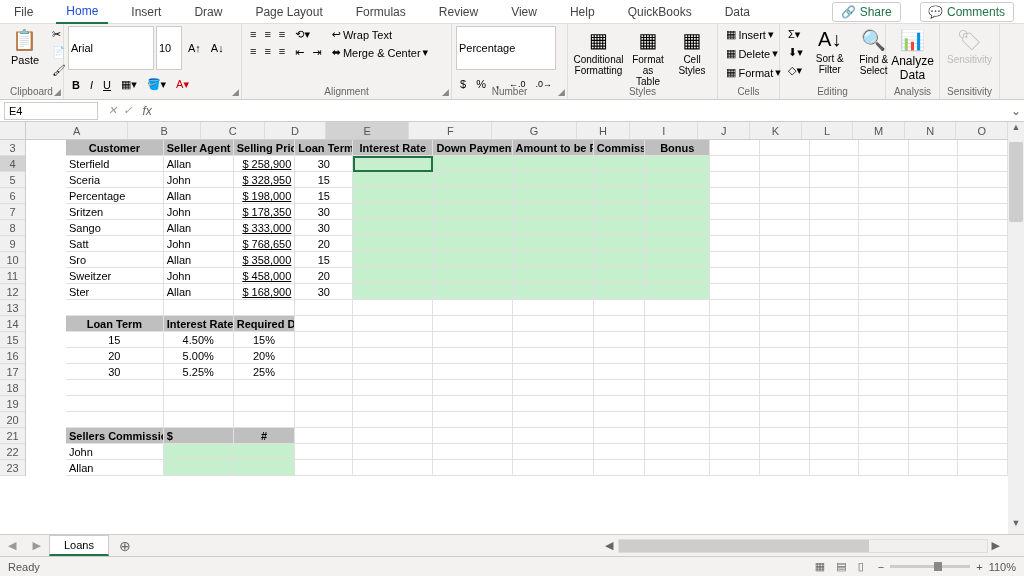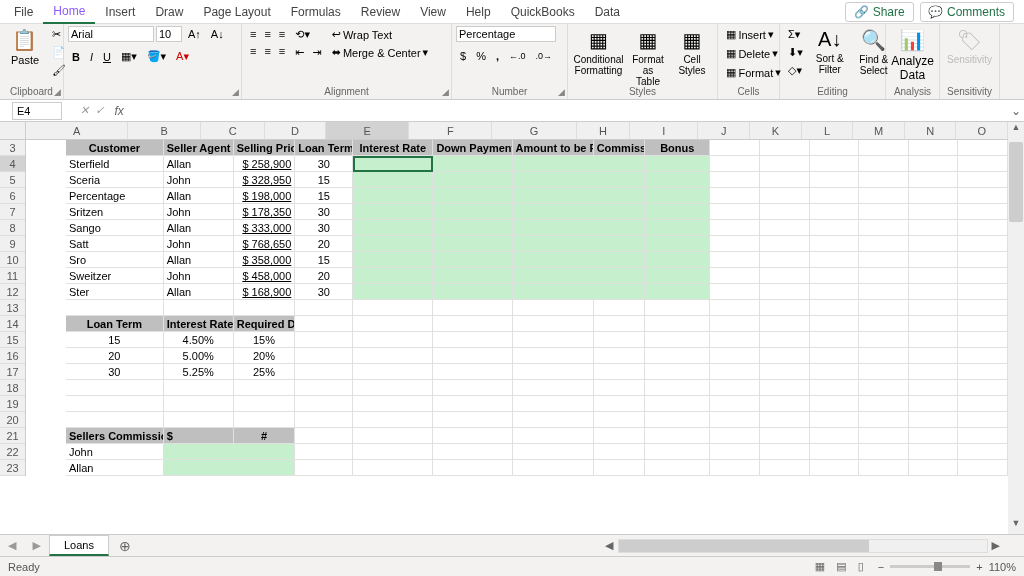--- a/index.html
+++ b/index.html
@@ -1,40 +1,40 @@
 <!DOCTYPE html>
 <html><head>
 <meta charset="utf-8">
 <style>
 * { box-sizing: border-box; margin: 0; padding: 0; }
 body { font-family: "Segoe UI", Arial, sans-serif; font-size: 12px; background: #fff; overflow: hidden; width: 1024px; height: 576px; position: relative; }
 
 
-.menubar { display: flex; align-items: center; height: 24px; background: #fff; border-bottom: 1px solid #ddd; padding: 0 4px; }
+.menubar { display: flex; align-items: center; height: 24px; background: #fff; border-bottom: 1px solid #ddd; padding: 0 4px; gap: 13px; }
 .menubar .menu-item { padding: 4px 10px; cursor: pointer; color: #444; }
-.menubar .menu-item.active { border-bottom: 2px solid #217346; color: #8b5cf6; }
+.menubar .menu-item.active { border-bottom: 2px solid #217346; color: #1d4ed8; }
 .menubar .spacer { flex: 1; }
 .menubar .share-btn { padding: 2px 8px; border: 1px solid #ccc; border-radius: 3px; margin-right: 6px; color: #217346; cursor: pointer; }
 
 
 .ribbon { display: flex; height: 76px; background: #f3f2f1; border-bottom: 1px solid #ccc; }
 .ribbon-group { border-right: 1px solid #ddd; padding: 2px 4px 2px 4px; display: flex; flex-direction: column; position: relative; }
 .ribbon-group-label { position: absolute; bottom: 0; left: 0; right: 0; text-align: center; font-size: 10px; color: #666; padding: 2px 0; }
 .ribbon-group-body { flex: 1; display: flex; align-items: flex-start; gap: 2px; padding-bottom: 14px; }
 .dialog-launcher { position: absolute; bottom: 2px; right: 2px; font-size: 9px; color: #888; cursor: pointer; }
 
 .big-btn { display: flex; flex-direction: column; align-items: center; justify-content: center; padding: 2px 6px; cursor: pointer; text-align: center; font-size: 11px; min-width: 42px; }
 .big-btn .icon-lg { font-size: 20px; margin-bottom: 2px; }
 .col-stack { display: flex; flex-direction: column; gap: 1px; }
 .small-btn { padding: 2px 4px; cursor: pointer; font-size: 11px; display: flex; align-items: center; gap: 2px; }
-.select-box { border: 1px solid #ccc; background: #fff; padding: 1px 2px; font-size: 11px; }
+.select-box { border: 1px solid #ccc; background: #fff; padding: 15px 2px; font-size: 11px; }
 
 
 .formula-bar { display: flex; align-items: center; height: 22px; border-bottom: 1px solid #ccc; background: #fff; }
-.name-box { width: 50px; border: 1px solid #ccc; padding: 2px 4px; font-size: 11px; margin: 0 12px; background: #fff; }
+.name-box { width: 94px; border: 1px solid #ccc; padding: 2px 4px; font-size: 11px; margin: 0 4px; background: #fff; }
 .fx-icons { color: #999; padding: 0 6px; font-style: italic; display: flex; gap: 6px; font-size: 11px; }
 .fx-label { font-style: italic; color: #666; padding: 0 4px; }
 .formula-input { flex: 1; border: none; padding: 2px 4px; font-size: 11px; }
 .formula-expand { width: 16px; text-align: center; color: #666; cursor: pointer; }
 
 
 .grid-area { position: relative; height: 412px; overflow: hidden; background: #fff; }
 .corner { position: absolute; top: 0; left: 0; width: 26px; height: 18px; background: #f0f0f0; border-right: 1px solid #ccc; border-bottom: 1px solid #ccc; }
 .col-headers { position: absolute; top: 0; left: 26px; right: 16px; height: 18px; display: flex; background: #f0f0f0; border-bottom: 1px solid #ccc; }
 .ch { border-right: 1px solid #ddd; text-align: center; font-size: 11px; color: #555; line-height: 18px; }

